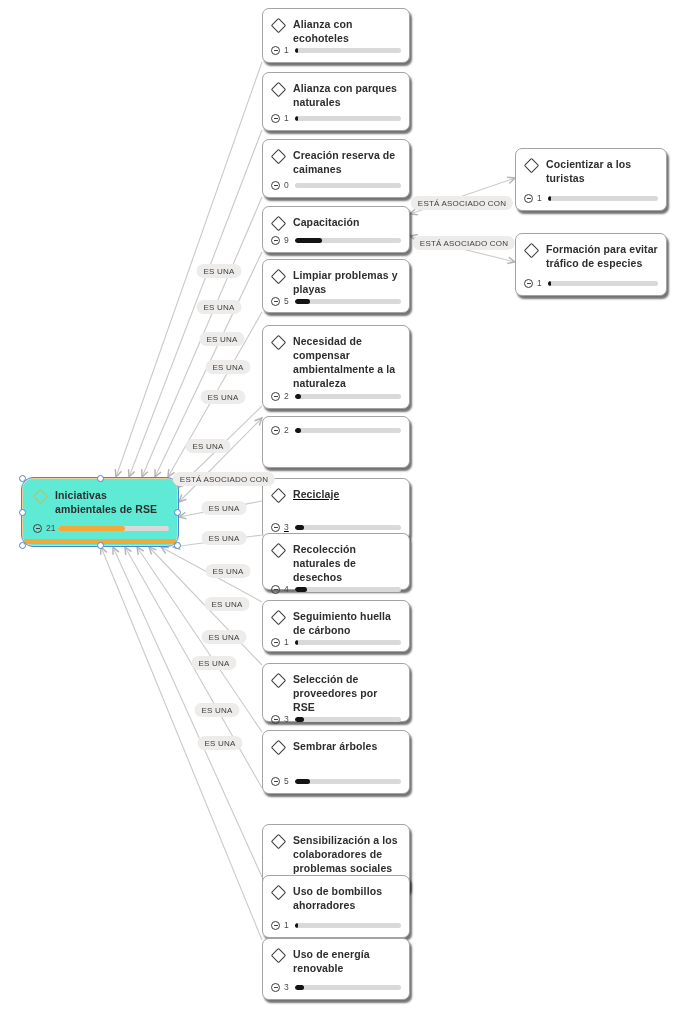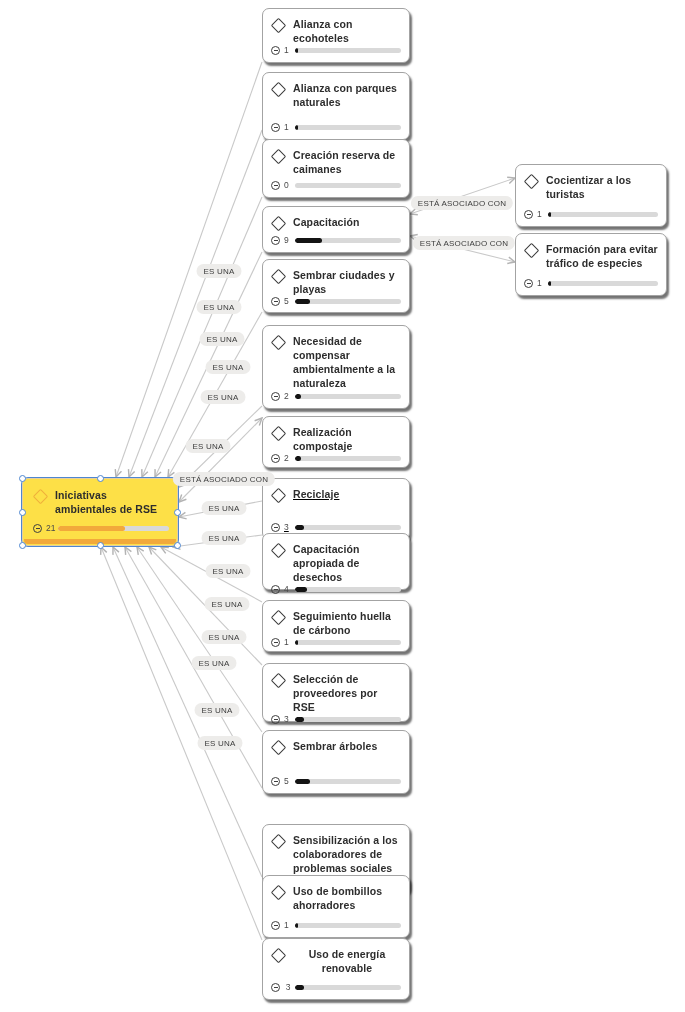--- a/index.html
+++ b/index.html
@@ -17,21 +17,21 @@
   .crow{display:flex;align-items:center;}
   .gicon{flex:0 0 auto;width:9px;height:9px;border:1.1px solid #3f3f3f;border-radius:50%;
          position:relative;margin-right:4px;box-sizing:border-box;}
   .gicon::after{content:"";position:absolute;left:1.5px;right:1.5px;top:50%;margin-top:-.5px;
                 height:1px;background:#3f3f3f;}
   .gnum{font-size:8.5px;color:#4a4a4a;min-width:8px;margin-right:3px;}
   .gbar{flex:1;height:5px;border-radius:3px;background:#D9D9D9;overflow:hidden;}
   .gfill{height:100%;border-radius:3px;background:#141414;width:0;}
   .gfill.orange{background:#F2A93B;}
   #main-node{position:absolute;left:22px;top:478px;width:156px;height:68px;box-sizing:border-box;
-             background:#fde047;border:1px solid #E6CFA0;border-radius:6px;outline:1.5px solid #4E86D0;
+             background:#5eead4;border:1px solid #E6CFA0;border-radius:11px;outline:1.5px solid #4E86D0;
              display:flex;flex-direction:column;justify-content:space-between;
              padding:9px 8px 12px 10px;z-index:2;}
   #main-node .strip{position:absolute;left:1px;right:1px;bottom:1px;height:5px;background:#F2A93B;
                     border-radius:0 0 4px 4px;}
   .handle{position:absolute;width:7px;height:7px;background:#fff;border:1.2px solid #4E86D0;
           border-radius:50%;box-sizing:border-box;z-index:5;}
   .h-tl{left:-4px;top:-4px}.h-tm{left:50%;margin-left:-3.5px;top:-4px}.h-tr{right:-4px;top:-4px}
   .h-ml{left:-4px;top:50%;margin-top:-3.5px}.h-mr{right:-4px;top:50%;margin-top:-3.5px}
   .h-bl{left:-4px;bottom:-4px}.h-bm{left:50%;margin-left:-3.5px;bottom:-4px}.h-br{right:-4px;bottom:-4px}
   .elabel{position:absolute;transform:translate(-50%,-50%);font-size:8px;color:#3c3c3c;
@@ -96,21 +96,21 @@
         <div class="ttl">Alianza con ecohoteles</div>
       </div>
       <div class="crow">
         <span class="gicon"></span>
         <span class="gnum">1</span>
         <div class="gbar">
           <div class="gfill" style="width: 2.85714%; min-width: 3px;"></div>
         </div>
       </div>
     </div>
-    <div class="card" style="left: 262px; top: 72px; width: 148px; height: 68px; padding-left: 8px;">
+    <div class="card" style="left: 262px; top: 72px; width: 148px; height: 59px; padding-left: 8px;">
       <div class="trow">
         <span class="diamond"></span>
         <div class="ttl">Alianza con parques naturales</div>
       </div>
       <div class="crow">
         <span class="gicon"></span>
         <span class="gnum">1</span>
         <div class="gbar">
           <div class="gfill" style="width: 2.85714%; min-width: 3px;"></div>
         </div>
@@ -138,21 +138,21 @@
         <span class="gicon"></span>
         <span class="gnum">9</span>
         <div class="gbar">
           <div class="gfill" style="width: 25.7143%; min-width: 3px;"></div>
         </div>
       </div>
     </div>
     <div class="card" style="left: 262px; top: 259px; width: 148px; height: 54px;">
       <div class="trow">
         <span class="diamond"></span>
-        <div class="ttl">Sembrar ciudades y playas</div>
+        <div class="ttl">Limpiar problemas y playas</div>
       </div>
       <div class="crow">
         <span class="gicon"></span>
         <span class="gnum">5</span>
         <div class="gbar">
           <div class="gfill" style="width: 14.2857%; min-width: 3px;"></div>
         </div>
       </div>
     </div>
     <div class="card" style="left: 262px; top: 325px; width: 148px; height: 84px;">
@@ -162,24 +162,20 @@
       </div>
       <div class="crow">
         <span class="gicon"></span>
         <span class="gnum">2</span>
         <div class="gbar">
           <div class="gfill" style="width: 5.71429%; min-width: 3px;"></div>
         </div>
       </div>
     </div>
     <div class="card" style="left: 262px; top: 416px; width: 148px; height: 52px;">
-      <div class="trow">
-        <span class="diamond"></span>
-        <div class="ttl">Realización compostaje</div>
-      </div>
       <div class="crow">
         <span class="gicon"></span>
         <span class="gnum">2</span>
         <div class="gbar">
           <div class="gfill" style="width: 5.71429%; min-width: 3px;"></div>
         </div>
       </div>
     </div>
     <div class="card" style="left: 262px; top: 478px; width: 148px; height: 62px; text-decoration: underline;">
       <div class="trow">
@@ -190,21 +186,21 @@
         <span class="gicon"></span>
         <span class="gnum">3</span>
         <div class="gbar">
           <div class="gfill" style="width: 8.57143%; min-width: 3px;"></div>
         </div>
       </div>
     </div>
     <div class="card" style="left: 262px; top: 533px; width: 148px; height: 57px;">
       <div class="trow">
         <span class="diamond"></span>
-        <div class="ttl">Capacitación apropiada de desechos</div>
+        <div class="ttl">Recolección naturales de desechos</div>
       </div>
       <div class="crow">
         <span class="gicon"></span>
         <span class="gnum">4</span>
         <div class="gbar">
           <div class="gfill" style="width: 11.4286%; min-width: 3px;"></div>
         </div>
       </div>
     </div>
     <div class="card" style="left: 262px; top: 600px; width: 148px; height: 52px;">
@@ -265,34 +261,34 @@
         <div class="ttl">Uso de bombillos ahorradores</div>
       </div>
       <div class="crow">
         <span class="gicon"></span>
         <span class="gnum">1</span>
         <div class="gbar">
           <div class="gfill" style="width: 2.85714%; min-width: 3px;"></div>
         </div>
       </div>
     </div>
-    <div class="card" style="left: 262px; top: 938px; width: 148px; height: 62px; text-align: center;">
+    <div class="card" style="left: 262px; top: 938px; width: 148px; height: 62px;">
       <div class="trow">
         <span class="diamond"></span>
         <div class="ttl">Uso de energía renovable</div>
       </div>
       <div class="crow">
         <span class="gicon"></span>
         <span class="gnum">3</span>
         <div class="gbar">
           <div class="gfill" style="width: 8.57143%; min-width: 3px;"></div>
         </div>
       </div>
     </div>
-    <div class="card" style="left: 515px; top: 164px; width: 152px; height: 63px;">
+    <div class="card" style="left: 515px; top: 148px; width: 152px; height: 63px;">
       <div class="trow">
         <span class="diamond"></span>
         <div class="ttl">Cocientizar a los turistas</div>
       </div>
       <div class="crow">
         <span class="gicon"></span>
         <span class="gnum">1</span>
         <div class="gbar">
           <div class="gfill" style="width: 2.85714%; min-width: 3px;"></div>
         </div>

